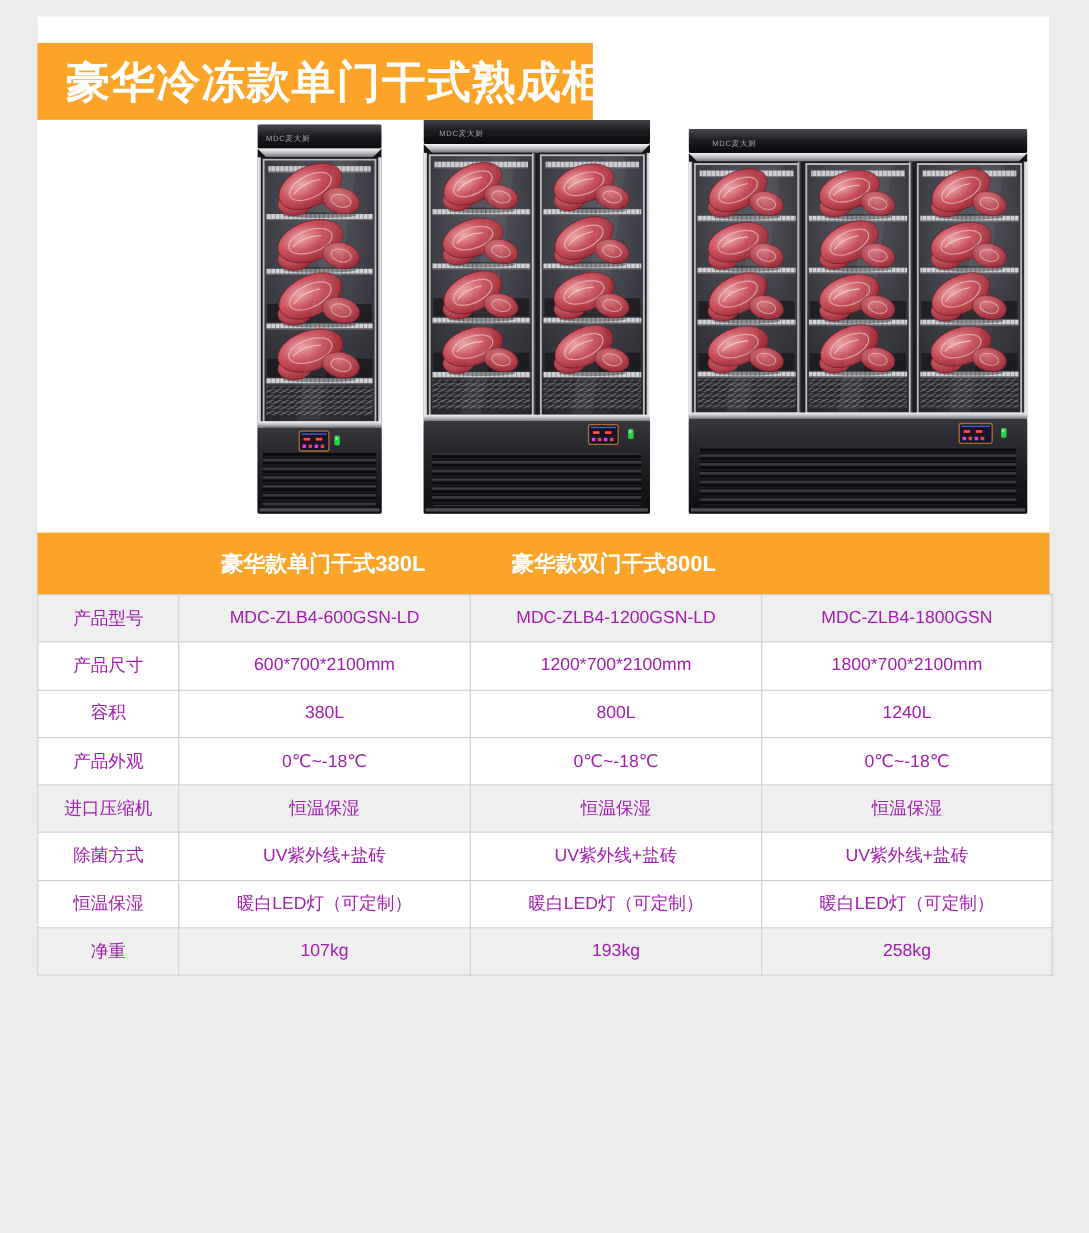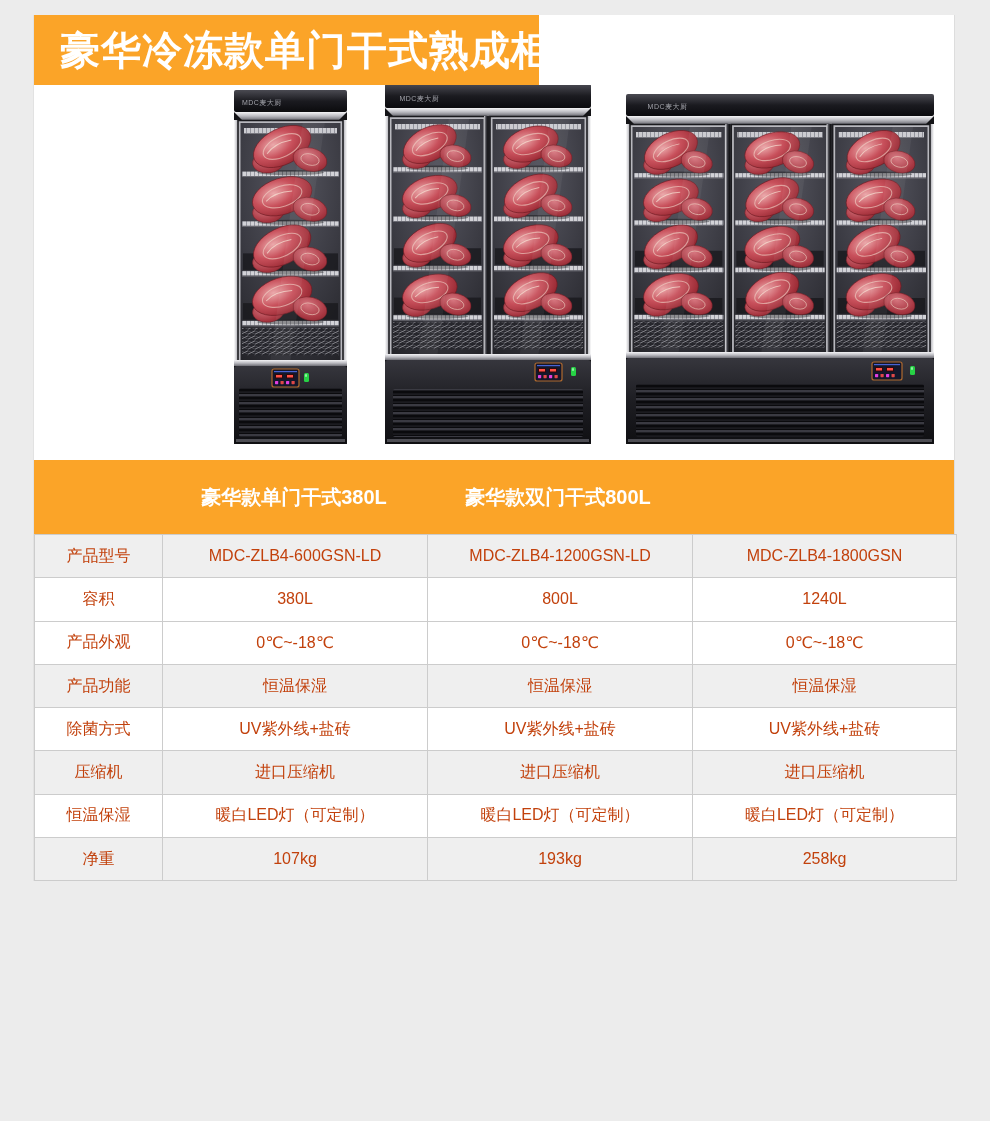--- a/index.html
+++ b/index.html
@@ -12,43 +12,43 @@
   }
   .card {
     position:absolute; left:33px; top:15px; width:922px;
     background:#ffffff;
     border-right:1px solid #dddddd;
     border-left:1px solid #e2e2e2;
   }
   
   .banner {
     width:505px; height:70px; background:#FBA428;
-    display:flex; align-items:center; padding-left:26px;
+    display:flex; align-items:center; padding-left:26px;margin-top:24px;
   }
   .banner h1 {
     color:#ffffff; font-size:40px; font-weight:800; letter-spacing:1px;
     white-space:nowrap;
   }
   
   .products { position:relative; height:375px; background:#ffffff; overflow:hidden; }
   .cab { position:absolute; bottom:12px; }
   
   .spec-header {
     display:grid; grid-template-columns:128px 1fr 1fr 1fr;
-    background:#FBA428; height:74px; align-items:center;
+    background:#FBA428; height:56px; align-items:center;
   }
   .sh-cell {
     color:#ffffff; font-size:20px; font-weight:700; text-align:center;
     white-space:nowrap;
   }
   
   table.spec-table { width:100%; border-collapse:collapse; table-layout:fixed; }
   .spec-table th, .spec-table td {
     border:1px solid #cccccc; height:43.3px;
-    font-size:16px; font-weight:400; color:#c2410c;
+    font-size:16px; font-weight:400; color:#a21caf;
     text-align:center; vertical-align:middle; background:#ffffff;
     white-space:nowrap; overflow:hidden;
   }
   .spec-table tr.alt th, .spec-table tr.alt td { background:#efefef; }
 </style>
 </head>
 <body>
 
 <div class="page">
   <div class="card">
@@ -611,48 +611,48 @@
           <col style="width:264px">
       </colgroup>
       <tbody id="spec-body">
           <tr class="alt">
             <th>产品型号</th>
             <td>MDC-ZLB4-600GSN-LD</td>
             <td>MDC-ZLB4-1200GSN-LD</td>
             <td>MDC-ZLB4-1800GSN</td>
           </tr>
           <tr>
+            <th>产品尺寸</th>
+            <td>600*700*2100mm</td>
+            <td>1200*700*2100mm</td>
+            <td>1800*700*2100mm</td>
+          </tr>
+          <tr>
             <th>容积</th>
             <td>380L</td>
             <td>800L</td>
             <td>1240L</td>
           </tr>
           <tr>
             <th>产品外观</th>
             <td>0℃~-18℃</td>
             <td>0℃~-18℃</td>
             <td>0℃~-18℃</td>
           </tr>
           <tr class="alt">
-            <th>产品功能</th>
+            <th>进口压缩机</th>
             <td>恒温保湿</td>
             <td>恒温保湿</td>
             <td>恒温保湿</td>
           </tr>
           <tr>
             <th>除菌方式</th>
             <td>UV紫外线+盐砖</td>
             <td>UV紫外线+盐砖</td>
             <td>UV紫外线+盐砖</td>
-          </tr>
-          <tr class="alt">
-            <th>压缩机</th>
-            <td>进口压缩机</td>
-            <td>进口压缩机</td>
-            <td>进口压缩机</td>
           </tr>
           <tr>
             <th>恒温保湿</th>
             <td>暖白LED灯（可定制）</td>
             <td>暖白LED灯（可定制）</td>
             <td>暖白LED灯（可定制）</td>
           </tr>
           <tr class="alt">
             <th>净重</th>
             <td>107kg</td>

